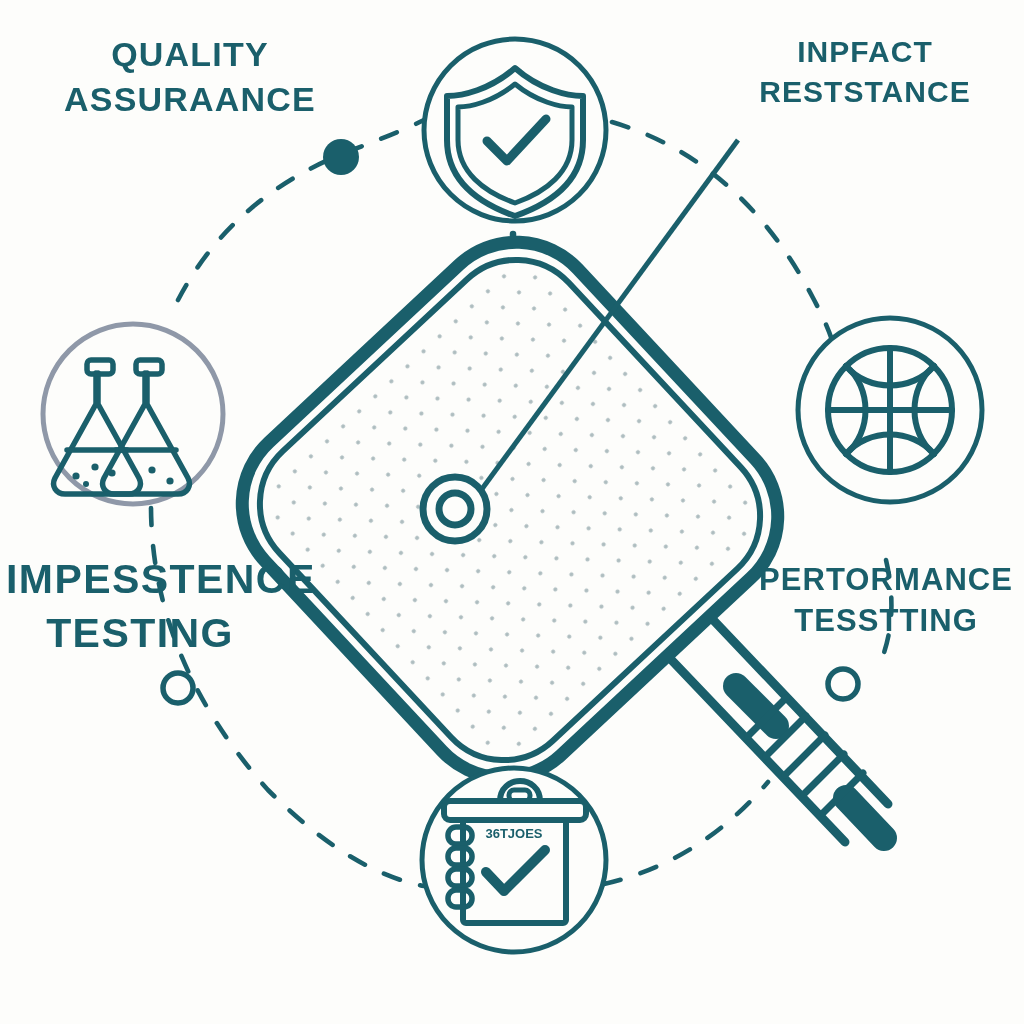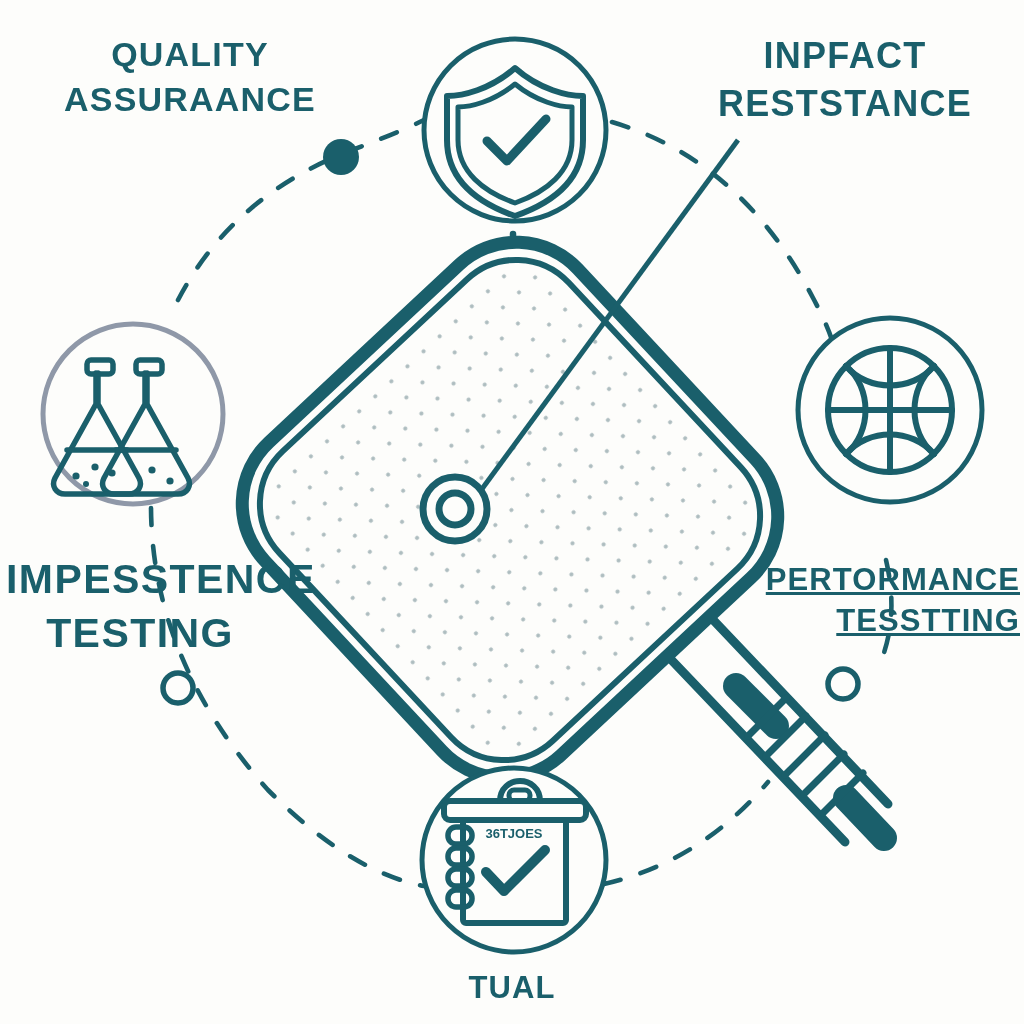--- a/index.html
+++ b/index.html
@@ -25,23 +25,23 @@
     position: absolute;
     color: #1a5f6b;
     font-family: "Liberation Sans", sans-serif;
     font-weight: bold;
     letter-spacing: 0.035em;
     line-height: 1.32;
     white-space: pre-line;
     text-align: center;
   }
   .label.lbl-tl { left: 40px;  top: 32px;  width: 300px; font-size: 34px; text-align: center; }
-  .label.lbl-tr { left: 690px; top: 32px;  width: 310px; font-size: 36px; text-align: center; }
+  .label.lbl-tr { left: 710px; top: 32px;  width: 310px; font-size: 30px; text-align: center; }
   .label.lbl-l  { left: 6px;   top: 552px; width: 268px; font-size: 41px; text-align: center; }
-  .label.lbl-r  { left: 752px; top: 560px; width: 268px; font-size: 31px; text-align: right; text-decoration: underline; }
+  .label.lbl-r  { left: 752px; top: 560px; width: 268px; font-size: 31px; text-align: center; }
   .label.lbl-b  { left: 392px; top: 968px; width: 240px; font-size: 31px; text-align: center; }
 </style>
 </head>
 <body>
 
 <div id="canvas">
 
   <svg id="art" viewBox="0 0 1024 1024">
     <defs>
       <pattern id="dots" width="22" height="22" patternUnits="userSpaceOnUse">
@@ -192,15 +192,14 @@
   </svg>
 
   <div class="label lbl-tl">QUALITY
 ASSURAANCE</div>
   <div class="label lbl-tr">INPFACT
 RESTSTANCE</div>
   <div class="label lbl-l">IMPESSTENCE
 TESTING</div>
   <div class="label lbl-r">PERTORMANCE
 TESSTTING</div>
-  <div class="label lbl-b">TUAL</div>
 
 </div>
 
 </body></html>

